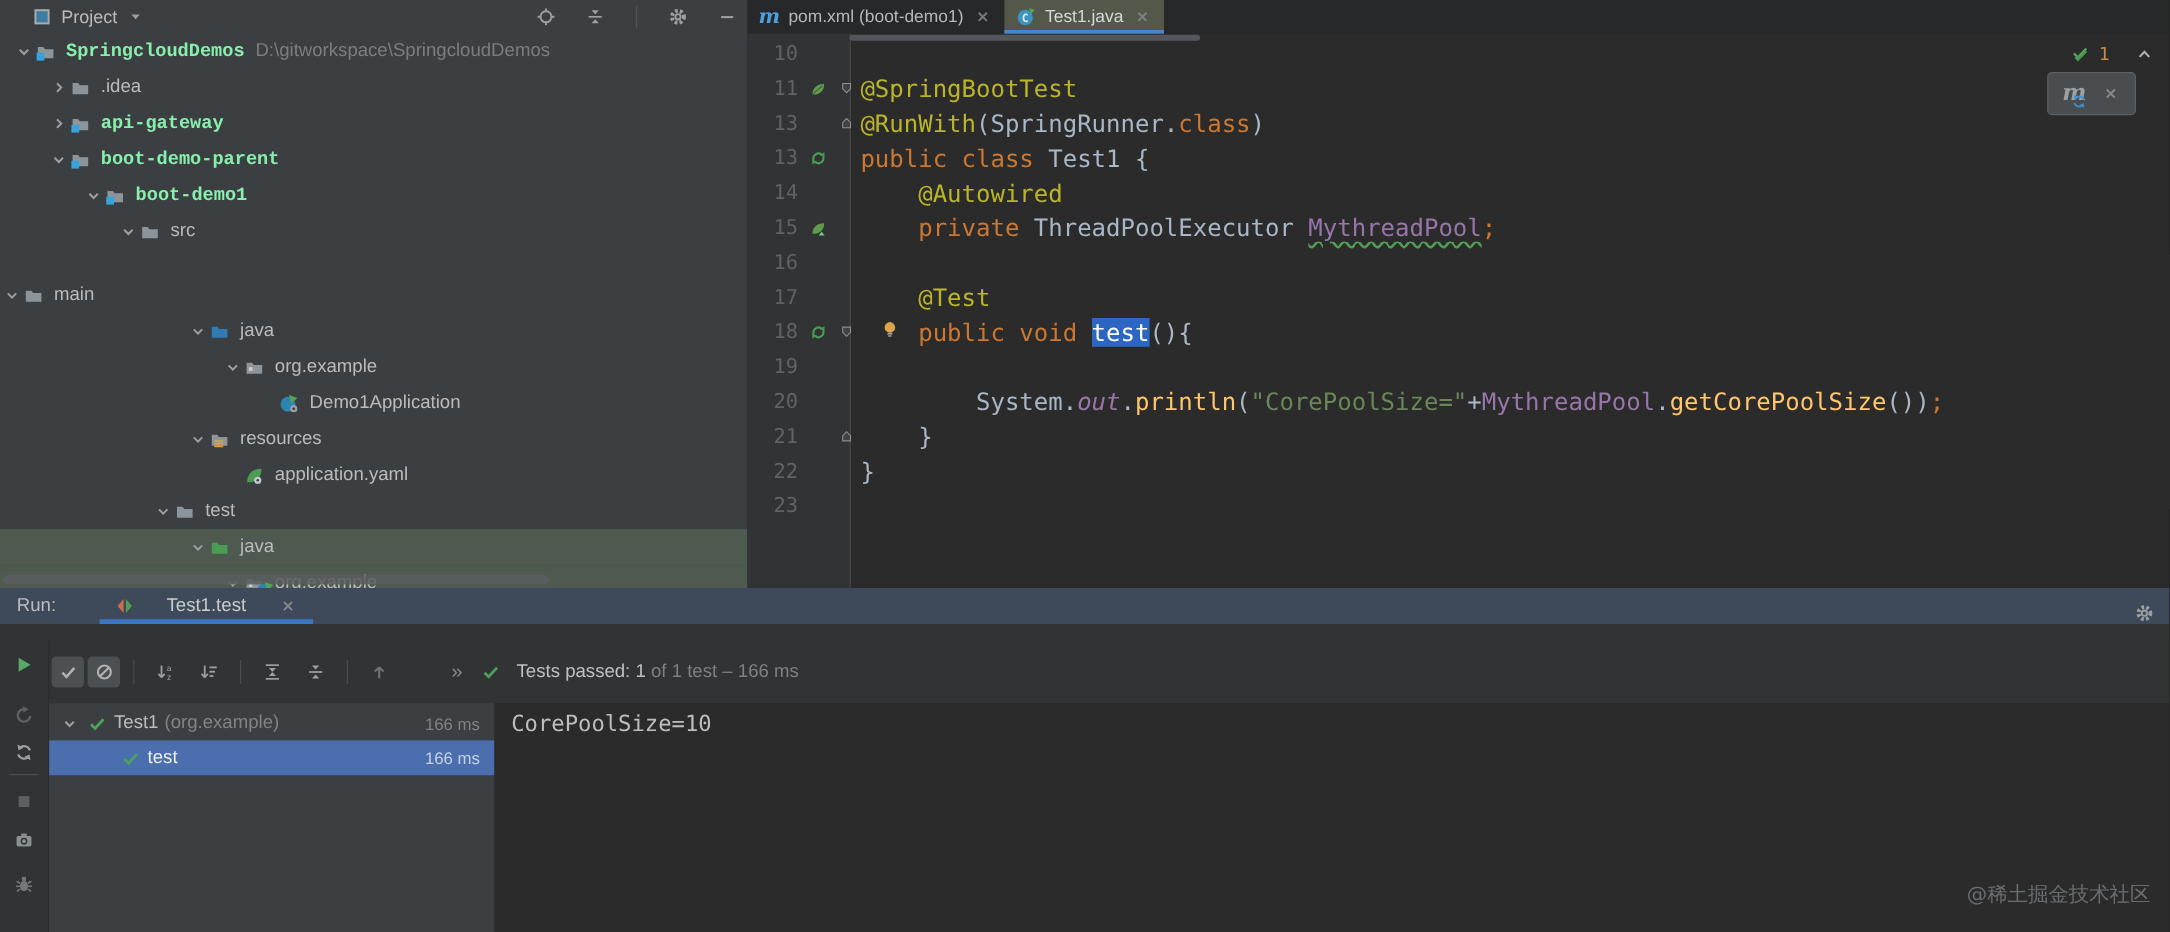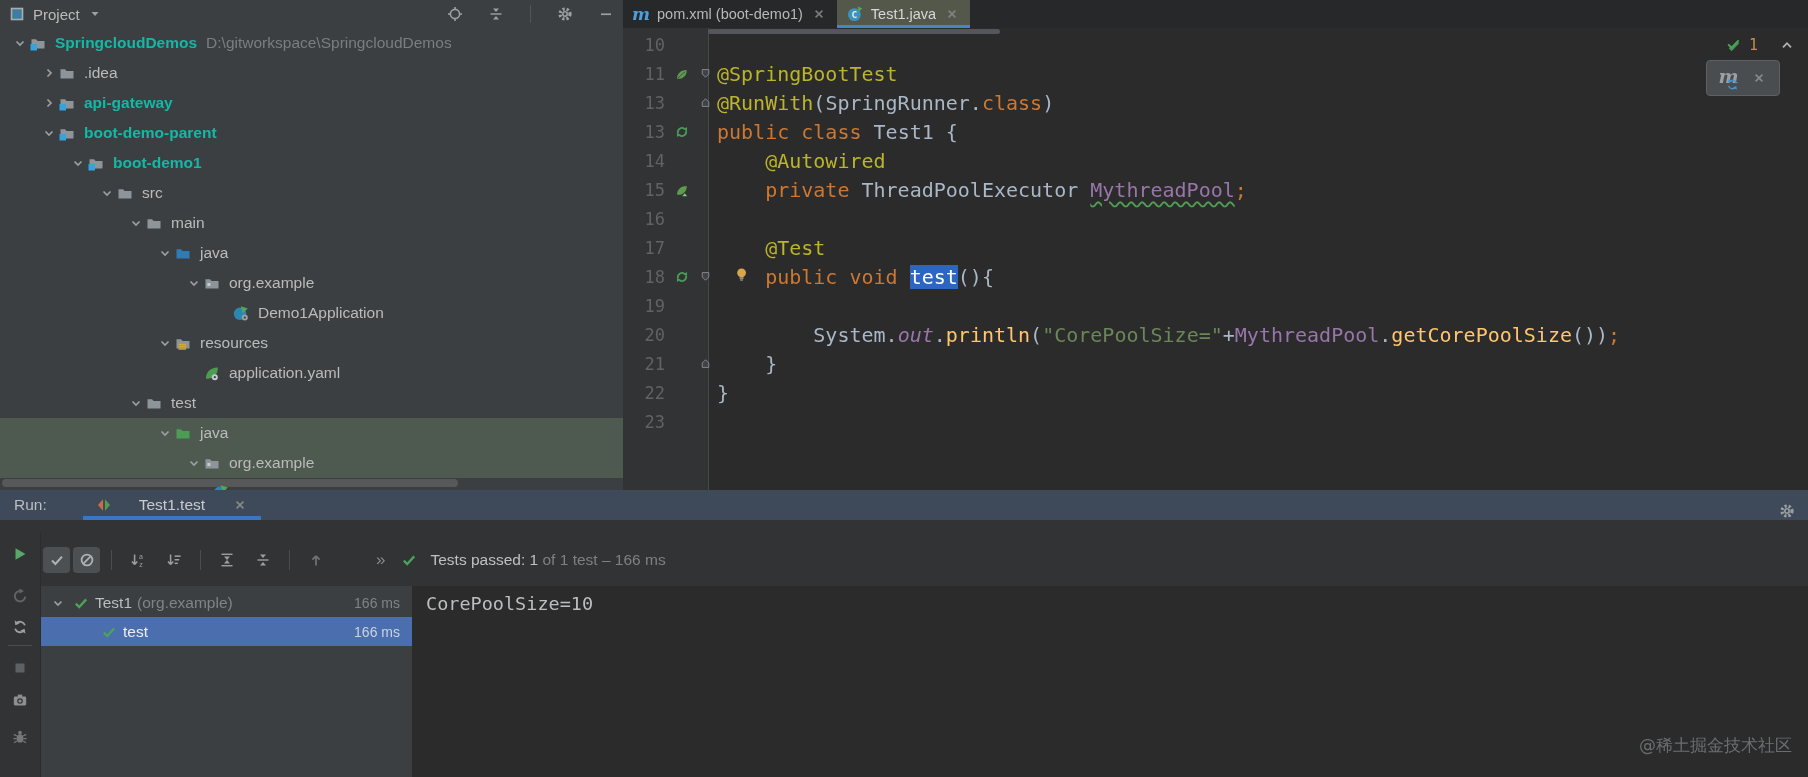--- a/index.html
+++ b/index.html
@@ -3,32 +3,32 @@
 <meta charset="utf-8">
 <style>
   html,body{margin:0;padding:0;background:#1e1e1e;}
   #app{position:relative;width:1808px;height:777px;background:#2B2B2B;overflow:hidden;
        font-family:"Liberation Sans",sans-serif;color:#BBBBBB;-webkit-font-smoothing:antialiased;}
   .ic{display:inline-flex;align-items:center;justify-content:center;width:18px;height:18px;}
   svg{display:block}
 
   
   .pp{position:absolute;left:0;top:0;width:623px;height:490px;background:#3C3F41;}
-  .pp-head{height:28px;display:flex;align-items:center;padding:0 8px 0 8px;background:#3C3F41;}
+  .pp-head{height:28px;display:flex;align-items:center;padding:0 8px 0 26px;background:#3C3F41;}
   .pp-title{margin-left:7px;font-size:15px;color:#BBBBBB;}
   .pp-dd{margin-left:6px;}
   .pp-head .grp{margin-left:auto;display:flex;align-items:center;gap:23px;}
   .sepv{width:1px;height:18px;background:#515557;margin:0 2px;}
   #ptree{position:absolute;left:0;top:28px;right:0;bottom:0;overflow:hidden;}
   .prow{height:30px;display:flex;align-items:center;font-size:15.5px;white-space:nowrap;}
   .prow.sel{background:#4E5A50;}
   .prow .chev{width:20px;display:inline-flex;justify-content:center;flex:none;}
   .prow .pic{width:18px;margin-right:7px;flex:none;display:inline-flex;}
   .prow .lbl{color:#BBBBBB;}
-  .prow .lbl.b{font-weight:bold;color:#14b8a6;}
+  .prow .lbl.b{font-weight:bold;color:#86efac;font-family:Liberation Mono, monospace;}
   .prow .sfx{color:#7A7E81;margin-left:9px;}
   .ptree-hscroll{position:absolute;left:2px;top:479px;width:456px;height:8px;background:#5A5D5F;border-radius:4px;opacity:.85;}
   .clip-ic{position:absolute;left:213px;top:484px;width:16px;height:6px;overflow:hidden;}
 
   
   .ed{position:absolute;left:623px;top:0;width:1185px;height:490px;background:#2B2B2B;}
   .tabbar{height:28px;background:#26282A;display:flex;align-items:stretch;}
   .tab{display:flex;align-items:center;padding:0 9px;gap:7px;font-size:14.5px;color:#B6B9BB;position:relative;cursor:default;}
   .tab.active{background:#53584A;color:#D6D8D9;}
   .tab.active:after{content:"";position:absolute;left:0;right:0;bottom:0;height:3px;background:#4486C9;}
@@ -220,21 +220,21 @@
               <path d="M4.5 6.5 L8 10 L11.5 6.5" stroke="#9DA0A2" stroke-width="1.7" fill="none"></path>
             </svg>
           </span>
           <span class="pic">
             <svg width="16" height="16" viewBox="0 0 16 16">
               <path d="M1.5 13.5 V4.2 H6 L7.6 6.1 H14.5 V13.5 Z" fill="#8E959A"></path>
             </svg>
           </span>
           <span class="lbl">src</span>
         </div>
-        <div class="prow" style="padding-left: 126px;">
+        <div class="prow" style=" margin-top: 23px;">
           <span class="chev">
             <svg width="16" height="16" viewBox="0 0 16 16">
               <path d="M4.5 6.5 L8 10 L11.5 6.5" stroke="#9DA0A2" stroke-width="1.7" fill="none"></path>
             </svg>
           </span>
           <span class="pic">
             <svg width="16" height="16" viewBox="0 0 16 16">
               <path d="M1.5 13.5 V4.2 H6 L7.6 6.1 H14.5 V13.5 Z" fill="#8E959A"></path>
             </svg>
           </span>

